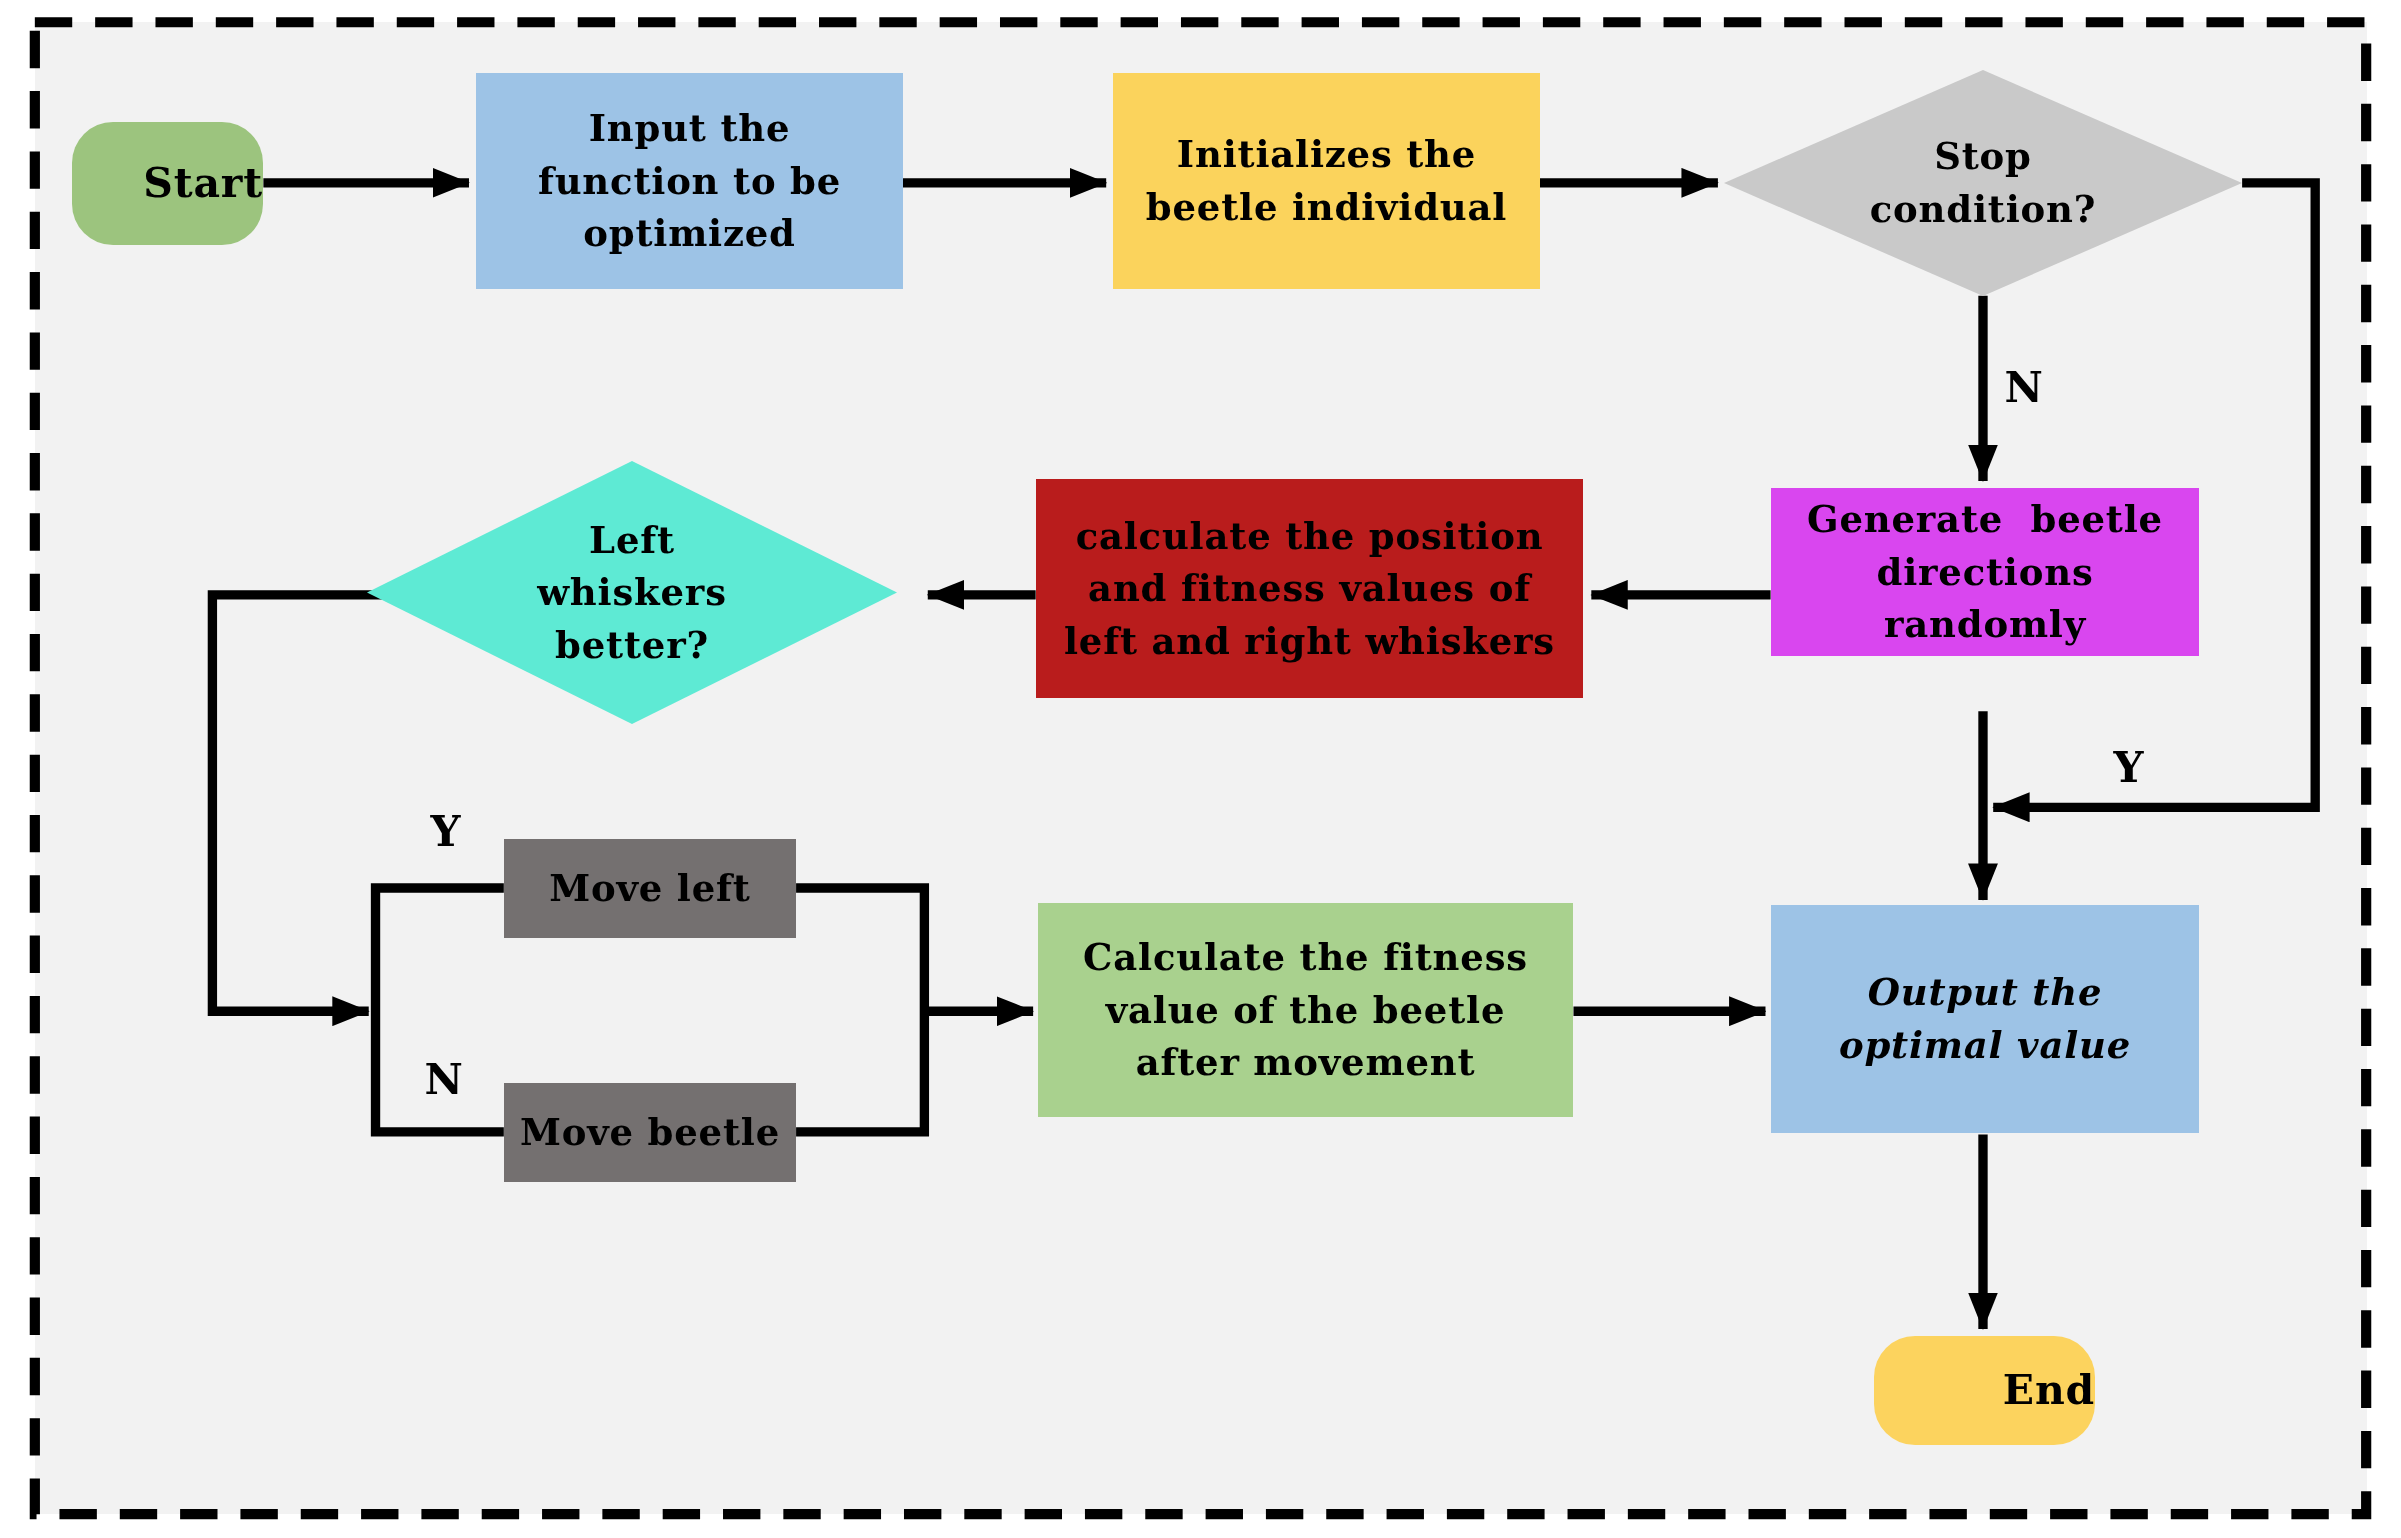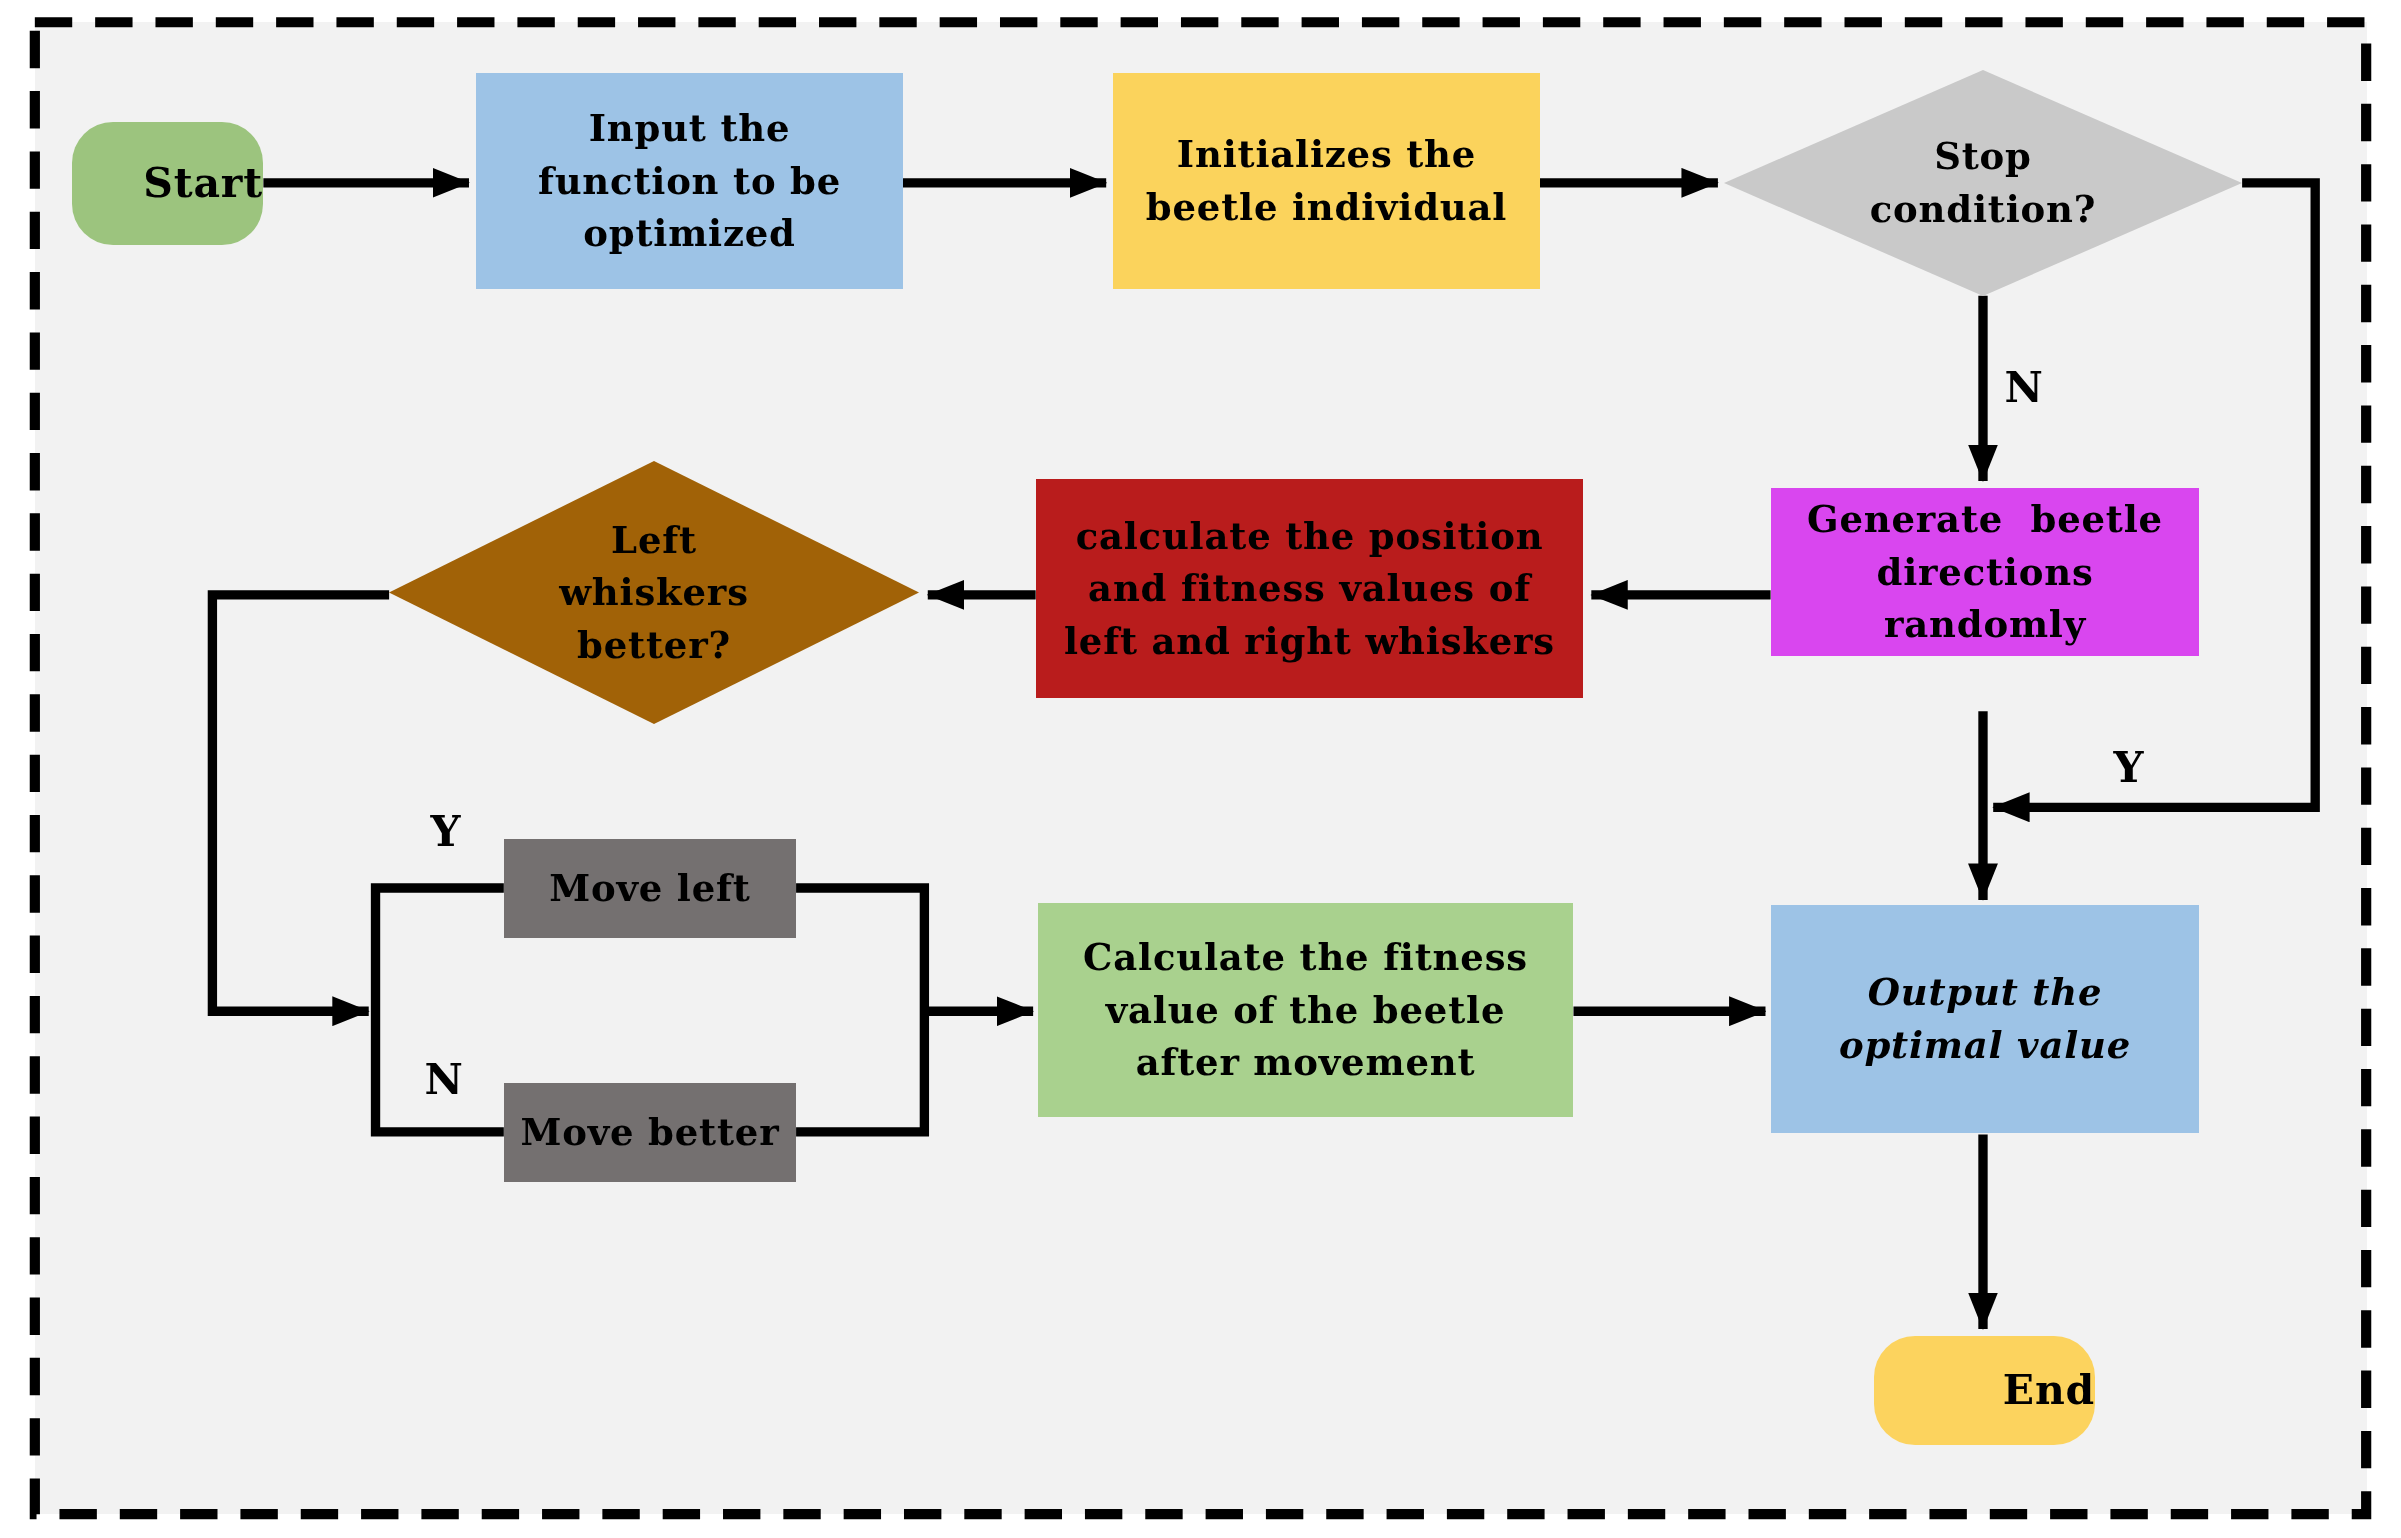--- a/index.html
+++ b/index.html
@@ -86,32 +86,32 @@
 directions
 randomly</span>
   </div>
 
   <div class="node" style="left: 1036px; top: 479px; width: 547px; height: 219px; background-color: #b91c1c;">
     <span class="label">calculate the position
 and fitness values of
 left and right whiskers</span>
   </div>
 
-  <div class="node diamond" style="left: 389px; top: 461px; width: 530px; height: 263px; background-color: #a16207;">
+  <div class="node diamond" style="left: 367px; top: 461px; width: 530px; height: 263px; background-color: #5eead4;">
     <span class="label">Left
 whiskers
 better?</span>
   </div>
 
   <div class="node" style="left: 504px; top: 839px; width: 292px; height: 99px; background-color: rgb(116, 112, 112);">
     <span class="label">Move left</span>
   </div>
 
   <div class="node" style="left: 504px; top: 1083px; width: 292px; height: 99px; background-color: rgb(116, 112, 112);">
-    <span class="label">Move better</span>
+    <span class="label">Move beetle</span>
   </div>
 
   <div class="node" style="left: 1038px; top: 903px; width: 535px; height: 214px; background-color: rgb(169, 209, 142);">
     <span class="label">Calculate the fitness
 value of the beetle
 after movement</span>
   </div>
 
   <div class="node" style="left: 1771px; top: 905px; width: 428px; height: 228px; background-color: rgb(157, 195, 230); font-style: italic;">
     <span class="label">Output the

